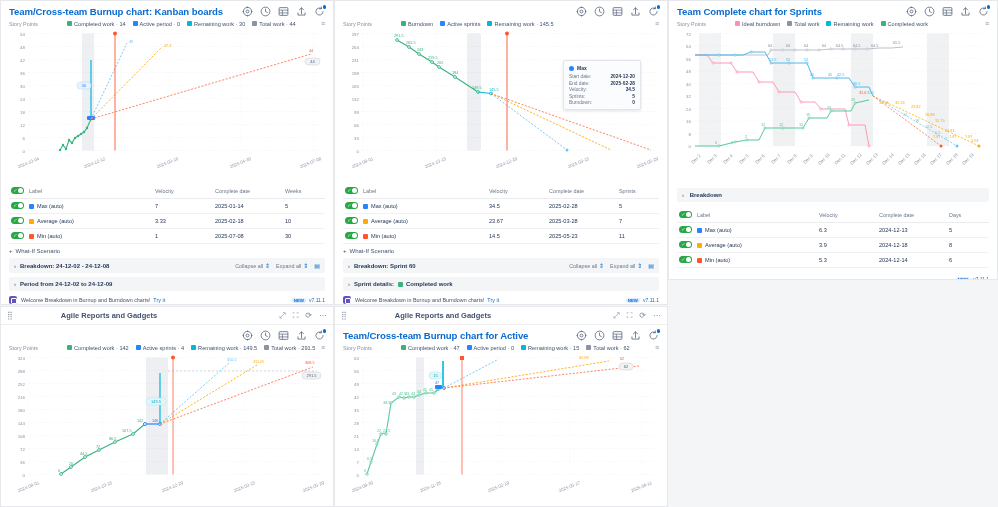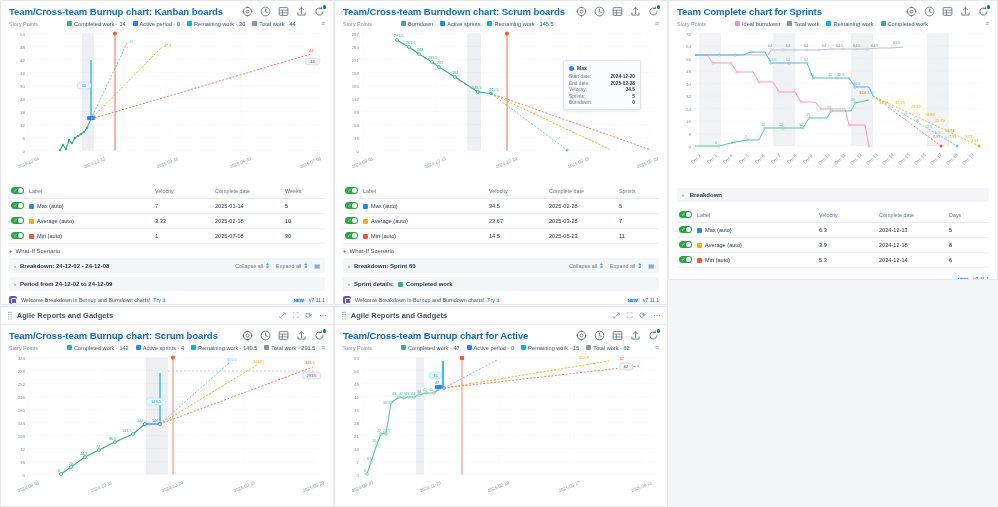--- a/index.html
+++ b/index.html
@@ -33,21 +33,21 @@
     height: 18px;
     display: flex; align-items: center;
     padding: 0 6px;
     border-bottom: 1px solid #edeff2;
     background: #fff;
   }
   .gadget-bar .grip {
     color: #8993a4; font-size: 8px; margin-right: 4px; line-height: 1;
   }
   .gadget-bar .gtitle {
-    font-size: 7.5px; color: #42526e; font-weight: 600;
+    font-size: 7.5px; color: #42526e; font-weight: 600; margin-left: 44px;
   }
   .gadget-bar .gicons {
     margin-left: auto; display: flex; gap: 7px; align-items: center;
     color: #7a869a; font-size: 8px;
   }
   .gadget-bar .gicons span { cursor: pointer; line-height: 1; }
 
   
   .phead {
     display: flex; align-items: center;
@@ -394,21 +394,20 @@
       <span class="tryit">Try it</span>
       <span class="ver">
         <span class="newtag">NEW</span>
         <span class="vnum">v7.11.1</span>
       </span>
     </div>
   </div>
 
   <div class="panel" id="p2">
     <div class="phead">
-      <div class="ptitle">Team/Cross-team Burndown chart: Scrum boards</div>
       <div class="picons">
         <span class="ic">
             <svg width="11" height="11" viewBox="0 0 20 20">
               <circle cx="10" cy="10" r="7.5" fill="none" stroke="#505f79" stroke-width="1.4"></circle>
               <circle cx="10" cy="10" r="2.6" fill="none" stroke="#505f79" stroke-width="1.4"></circle>
               <g stroke="#505f79" stroke-width="1.4">
                 <line x1="10" y1="1" x2="10" y2="3.5"></line>
                 <line x1="10" y1="16.5" x2="10" y2="19"></line>
                 <line x1="1" y1="10" x2="3.5" y2="10"></line>
                 <line x1="16.5" y1="10" x2="19" y2="10"></line>
@@ -930,21 +929,20 @@
       <span class="gtitle">Agile Reports and Gadgets</span>
       <span class="gicons">
         <span>⤢</span>
         <span>⛶</span>
         <span>⟳</span>
         <span>⋯</span>
       </span>
     </div>
 
     <div class="phead">
-      <div class="ptitle">Team/Cross-team Burnup chart: Scrum boards</div>
       <div class="picons">
         <span class="ic">
             <svg width="11" height="11" viewBox="0 0 20 20">
               <circle cx="10" cy="10" r="7.5" fill="none" stroke="#505f79" stroke-width="1.4"></circle>
               <circle cx="10" cy="10" r="2.6" fill="none" stroke="#505f79" stroke-width="1.4"></circle>
               <g stroke="#505f79" stroke-width="1.4">
                 <line x1="10" y1="1" x2="10" y2="3.5"></line>
                 <line x1="10" y1="16.5" x2="10" y2="19"></line>
                 <line x1="1" y1="10" x2="3.5" y2="10"></line>
                 <line x1="16.5" y1="10" x2="19" y2="10"></line>

